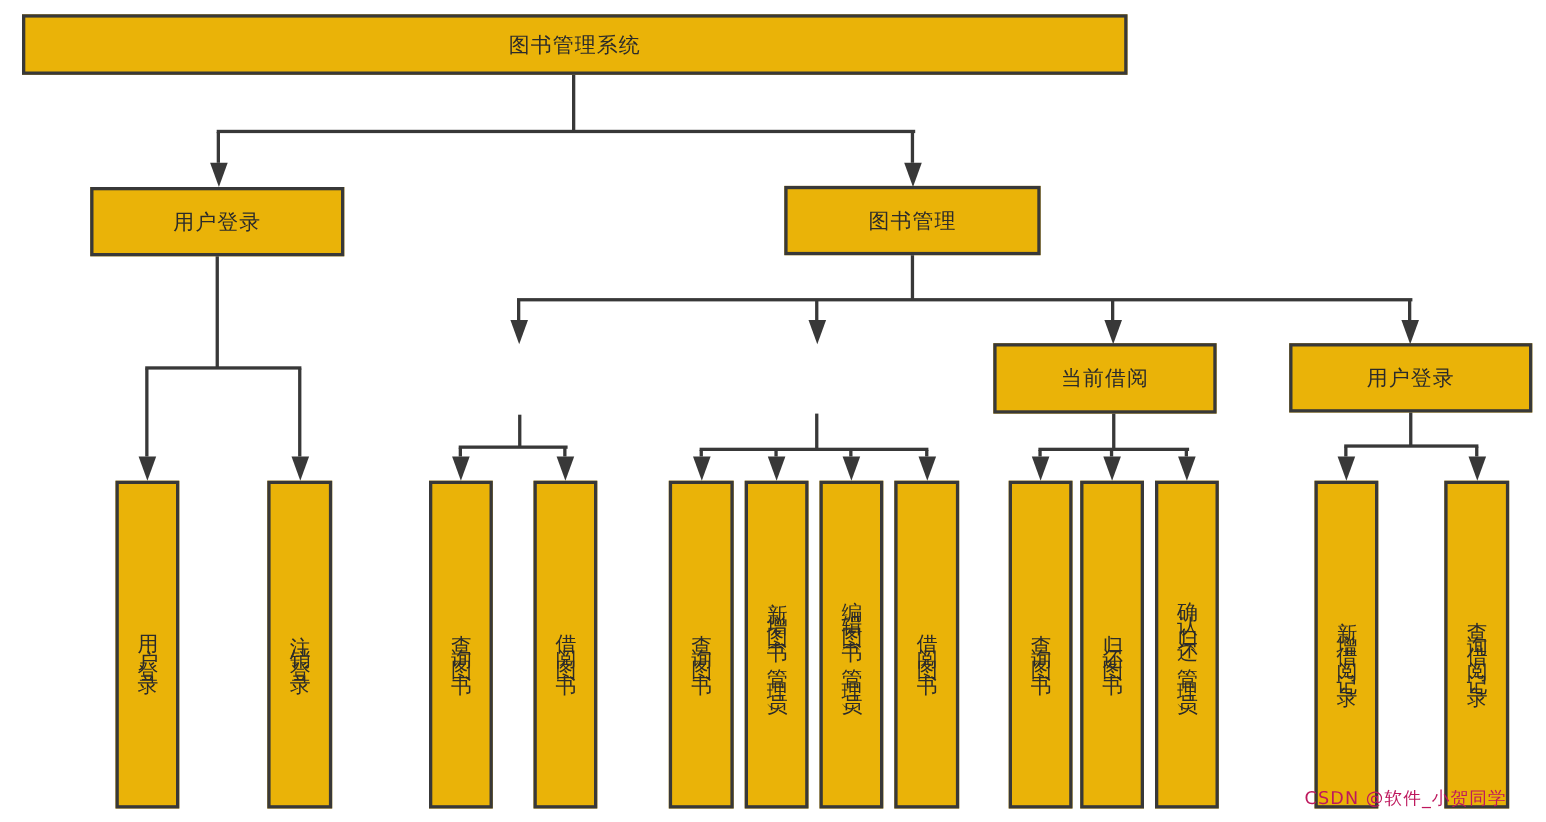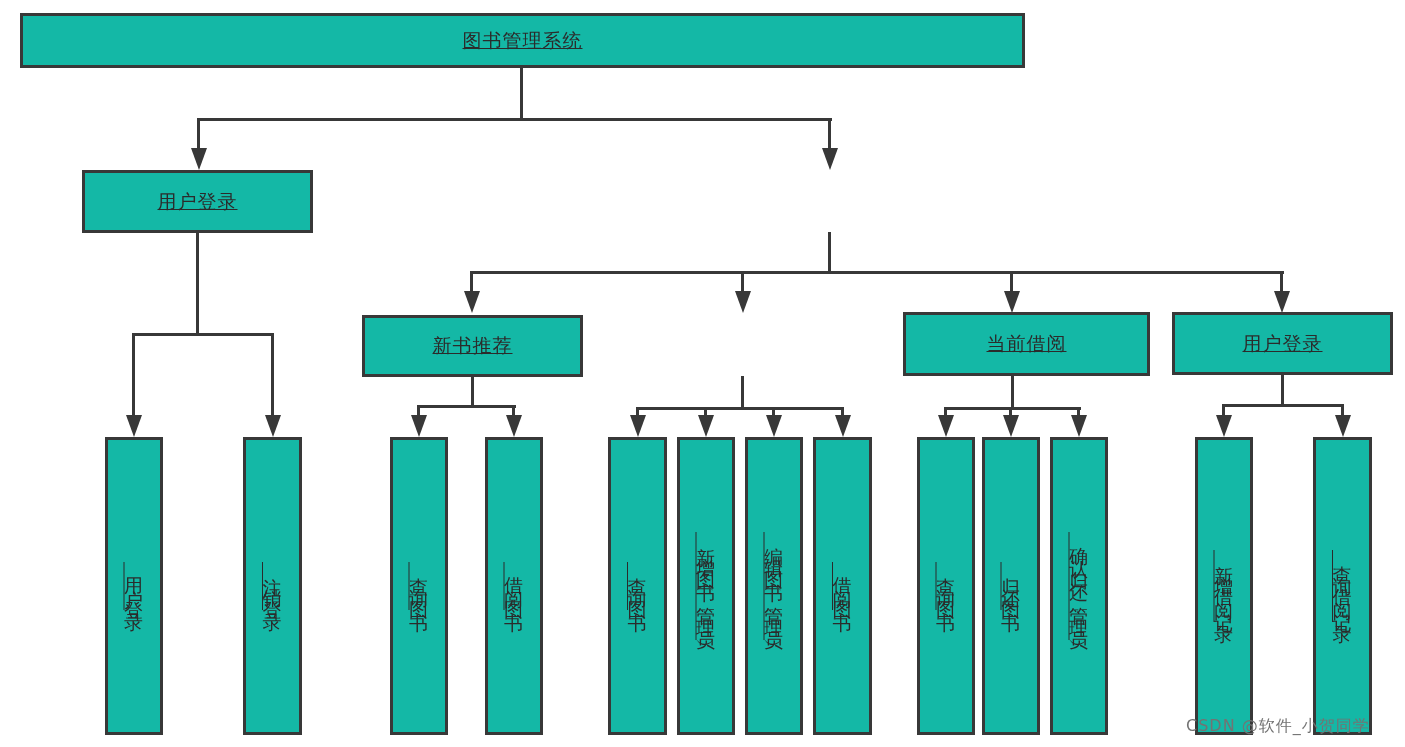--- a/index.html
+++ b/index.html
@@ -8,26 +8,25 @@
     width: 1405px;
     height: 747px;
     background: #ffffff;
     font-family: "DejaVu Sans", "Liberation Sans", sans-serif;
     overflow: hidden;
   }
   .box {
     position: absolute;
     box-sizing: border-box;
     border: 3px solid #383838;
-    background: #14b8a6;
+    background: #eab308;
     display: flex;
     align-items: center;
     justify-content: center;
     color: #2b2b2b;
-    text-decoration: underline;
   }
   .h-label { font-size: 19px; letter-spacing: 1px; white-space: nowrap; }
   .v-box .vtext {
     writing-mode: vertical-rl;
     text-orientation: upright;
     font-size: 19px;
     line-height: 1;
     letter-spacing: 12px;
     color: #2b2b2b;
   }
@@ -41,45 +40,45 @@
     width: 0; height: 0;
     border-left: 8px solid transparent;
     border-right: 8px solid transparent;
     border-top: 22px solid #383838;
   }
   .watermark {
     position: absolute;
     left: 1186px;
     top: 716px;
     font-size: 16px;
-    color: #737373;
+    color: #be185d;
     white-space: nowrap;
     letter-spacing: 1px;
   }
 </style>
 </head>
 <body>
 
 <div class="canvas">
 
   <div class="box" style="left:20px; top:13px; width:1005px; height:55px;">
     <span class="h-label">图书管理系统</span>
   </div>
 
   <div class="box" style="left:82px; top:170px; width:231px; height:63px;">
     <span class="h-label">用户登录</span>
   </div>
 
-
-  <div class="box" style="left:362px; top:315px; width:221px; height:62px;">
-    <span class="h-label">新书推荐</span>
+  <div class="box" style="left:713px; top:169px; width:233px; height:63px;">
+    <span class="h-label">图书管理</span>
   </div>
 
 
-  <div class="box" style="left:903px; top:312px; width:247px; height:64px;">
+
+  <div class="box" style="left:903px; top:312px; width:203px; height:64px;">
     <span class="h-label">当前借阅</span>
   </div>
 
   <div class="box" style="left:1172px; top:312px; width:221px; height:63px;">
     <span class="h-label">用户登录</span>
   </div>
 
   <div class="box v-box" style="left:105px; top:437px; width:58px; height:298px;">
     <span class="vtext">用户登录</span>
   </div>

